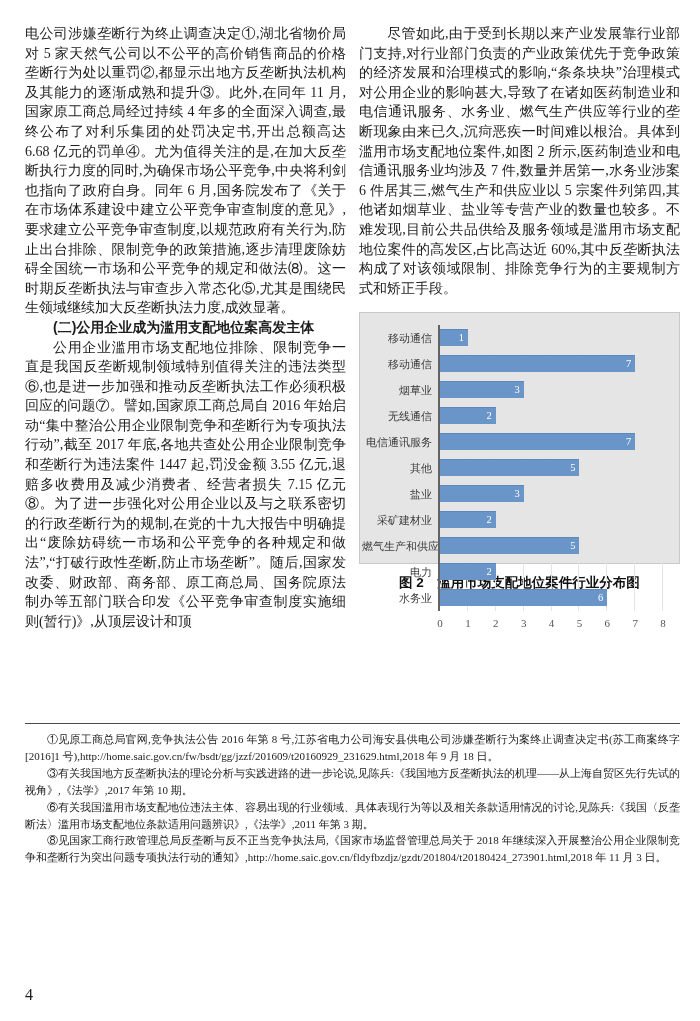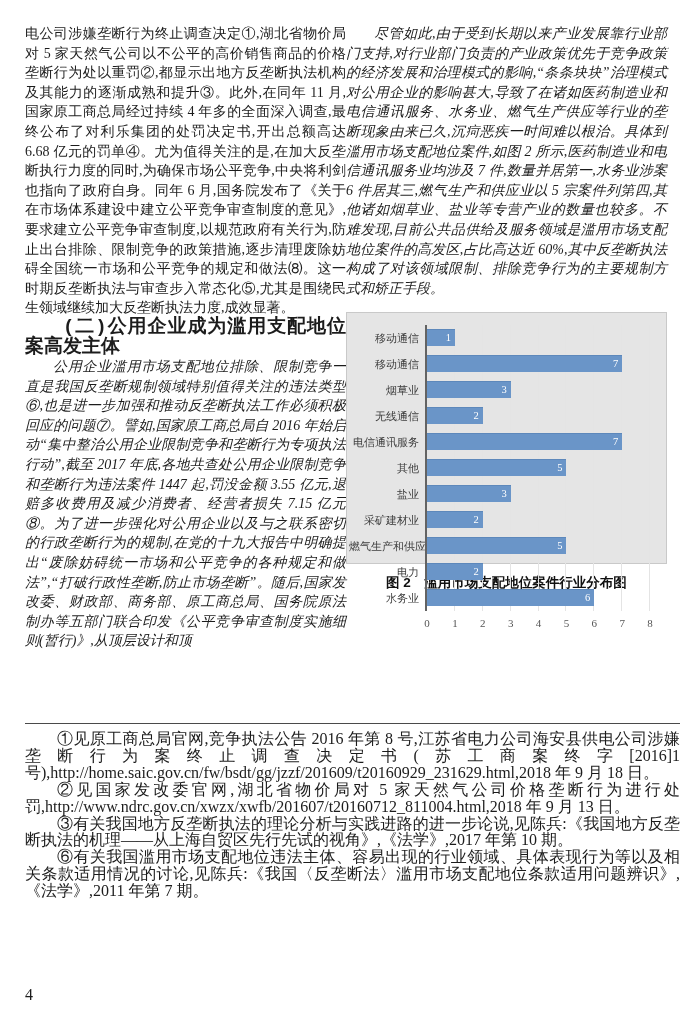--- a/index.html
+++ b/index.html
@@ -12,37 +12,38 @@
     position: relative;
   }
   .page {
     box-sizing: border-box;
     width: 700px; height: 1021px;
     padding: 24px 20px 0 25px;
     position: relative;
   }
   .columns {
     display: flex;
+    gap: 13px;
     height: 694px;
     overflow: hidden;
   }
   .col {
     width: 321px;
     font-size: 14px;
     line-height: 19.6px;
     text-align: justify;
   }
   .col p { margin: 0; }
-  .indent { text-indent: 2em; font-style: italic; }
+  .indent { text-indent: 2em; }
   .noindent { text-indent: 0; }
   .heading {
     font-weight: bold;
     text-indent: 2em;
-    font-family: Liberation Mono, monospace;
-    font-size: 19px;
+    font-family: Liberation Sans, sans-serif;
+    font-size: 14px;
   }
 
   
   figure { margin: 14px 0 0 0; }
   .chartbox {
     box-sizing: border-box;
     border: 1px solid #c9c9c9;
     background: #e5e5e5;
     padding: 12px 16px 4px 2px;
     height: 252px;
@@ -92,21 +93,21 @@
 
   
   .fnrule {
     border: none;
     border-top: 1px solid #4a4a4a;
     margin: 5px 0 7px 0;
     width: 655px;
   }
   .footnotes {
     width: 655px;
-    font-size: 16px;
+    font-size: 11px;
     line-height: 16.9px;
     text-align: justify;
     color: #1c1c1c;
   }
   .footnotes p { margin: 0; text-indent: 2em; }
   .pagenum {
     position: absolute;
     left: 25px; top: 986px;
     font-size: 16px;
   }
@@ -225,19 +226,19 @@
         </div>
         <figcaption>图 2　滥用市场支配地位案件行业分布图</figcaption>
       </figure>
     </div>
   </div>
 
   <hr class="fnrule">
 
   <div class="footnotes">
     <p>①见原工商总局官网,竞争执法公告 2016 年第 8 号,江苏省电力公司海安县供电公司涉嫌垄断行为案终止调查决定书(苏工商案终字[2016]1 号),http://home.saic.gov.cn/fw/bsdt/gg/jzzf/201609/t20160929_231629.html,2018 年 9 月 18 日。</p>
-    <p>②见国家发改委官网,湖北省物价局对 5 家天然气公司价格垄断行为进行处罚,http://www.ndrc.gov.cn/xwzx/xwfb/201607/t20160712_811004.html,2018 年 9 月 13 日。</p>
     <p>③有关我国地方反垄断执法的理论分析与实践进路的进一步论说,见陈兵:《我国地方反垄断执法的机理——从上海自贸区先行先试的视角》,《法学》,2017 年第 10 期。</p>
-    <p>⑥有关我国滥用市场支配地位违法主体、容易出现的行业领域、具体表现行为等以及相关条款适用情况的讨论,见陈兵:《我国〈反垄断法〉滥用市场支配地位条款适用问题辨识》,《法学》,2011 年第 7 期。</p>
+    <p>⑥有关我国滥用市场支配地位违法主体、容易出现的行业领域、具体表现行为等以及相关条款适用情况的讨论,见陈兵:《我国〈反垄断法〉滥用市场支配地位条款适用问题辨识》,《法学》,2011 年第 3 期。</p>
+    <p>⑧见国家工商行政管理总局反垄断与反不正当竞争执法局,《国家市场监督管理总局关于 2018 年继续深入开展整治公用企业限制竞争和垄断行为突出问题专项执法行动的通知》,http://home.saic.gov.cn/fldyfbzdjz/gzdt/201804/t20180424_273901.html,2018 年 11 月 3 日。</p>
   </div>
 
   <div class="pagenum">4</div>
 </div>
 
 </body></html>

